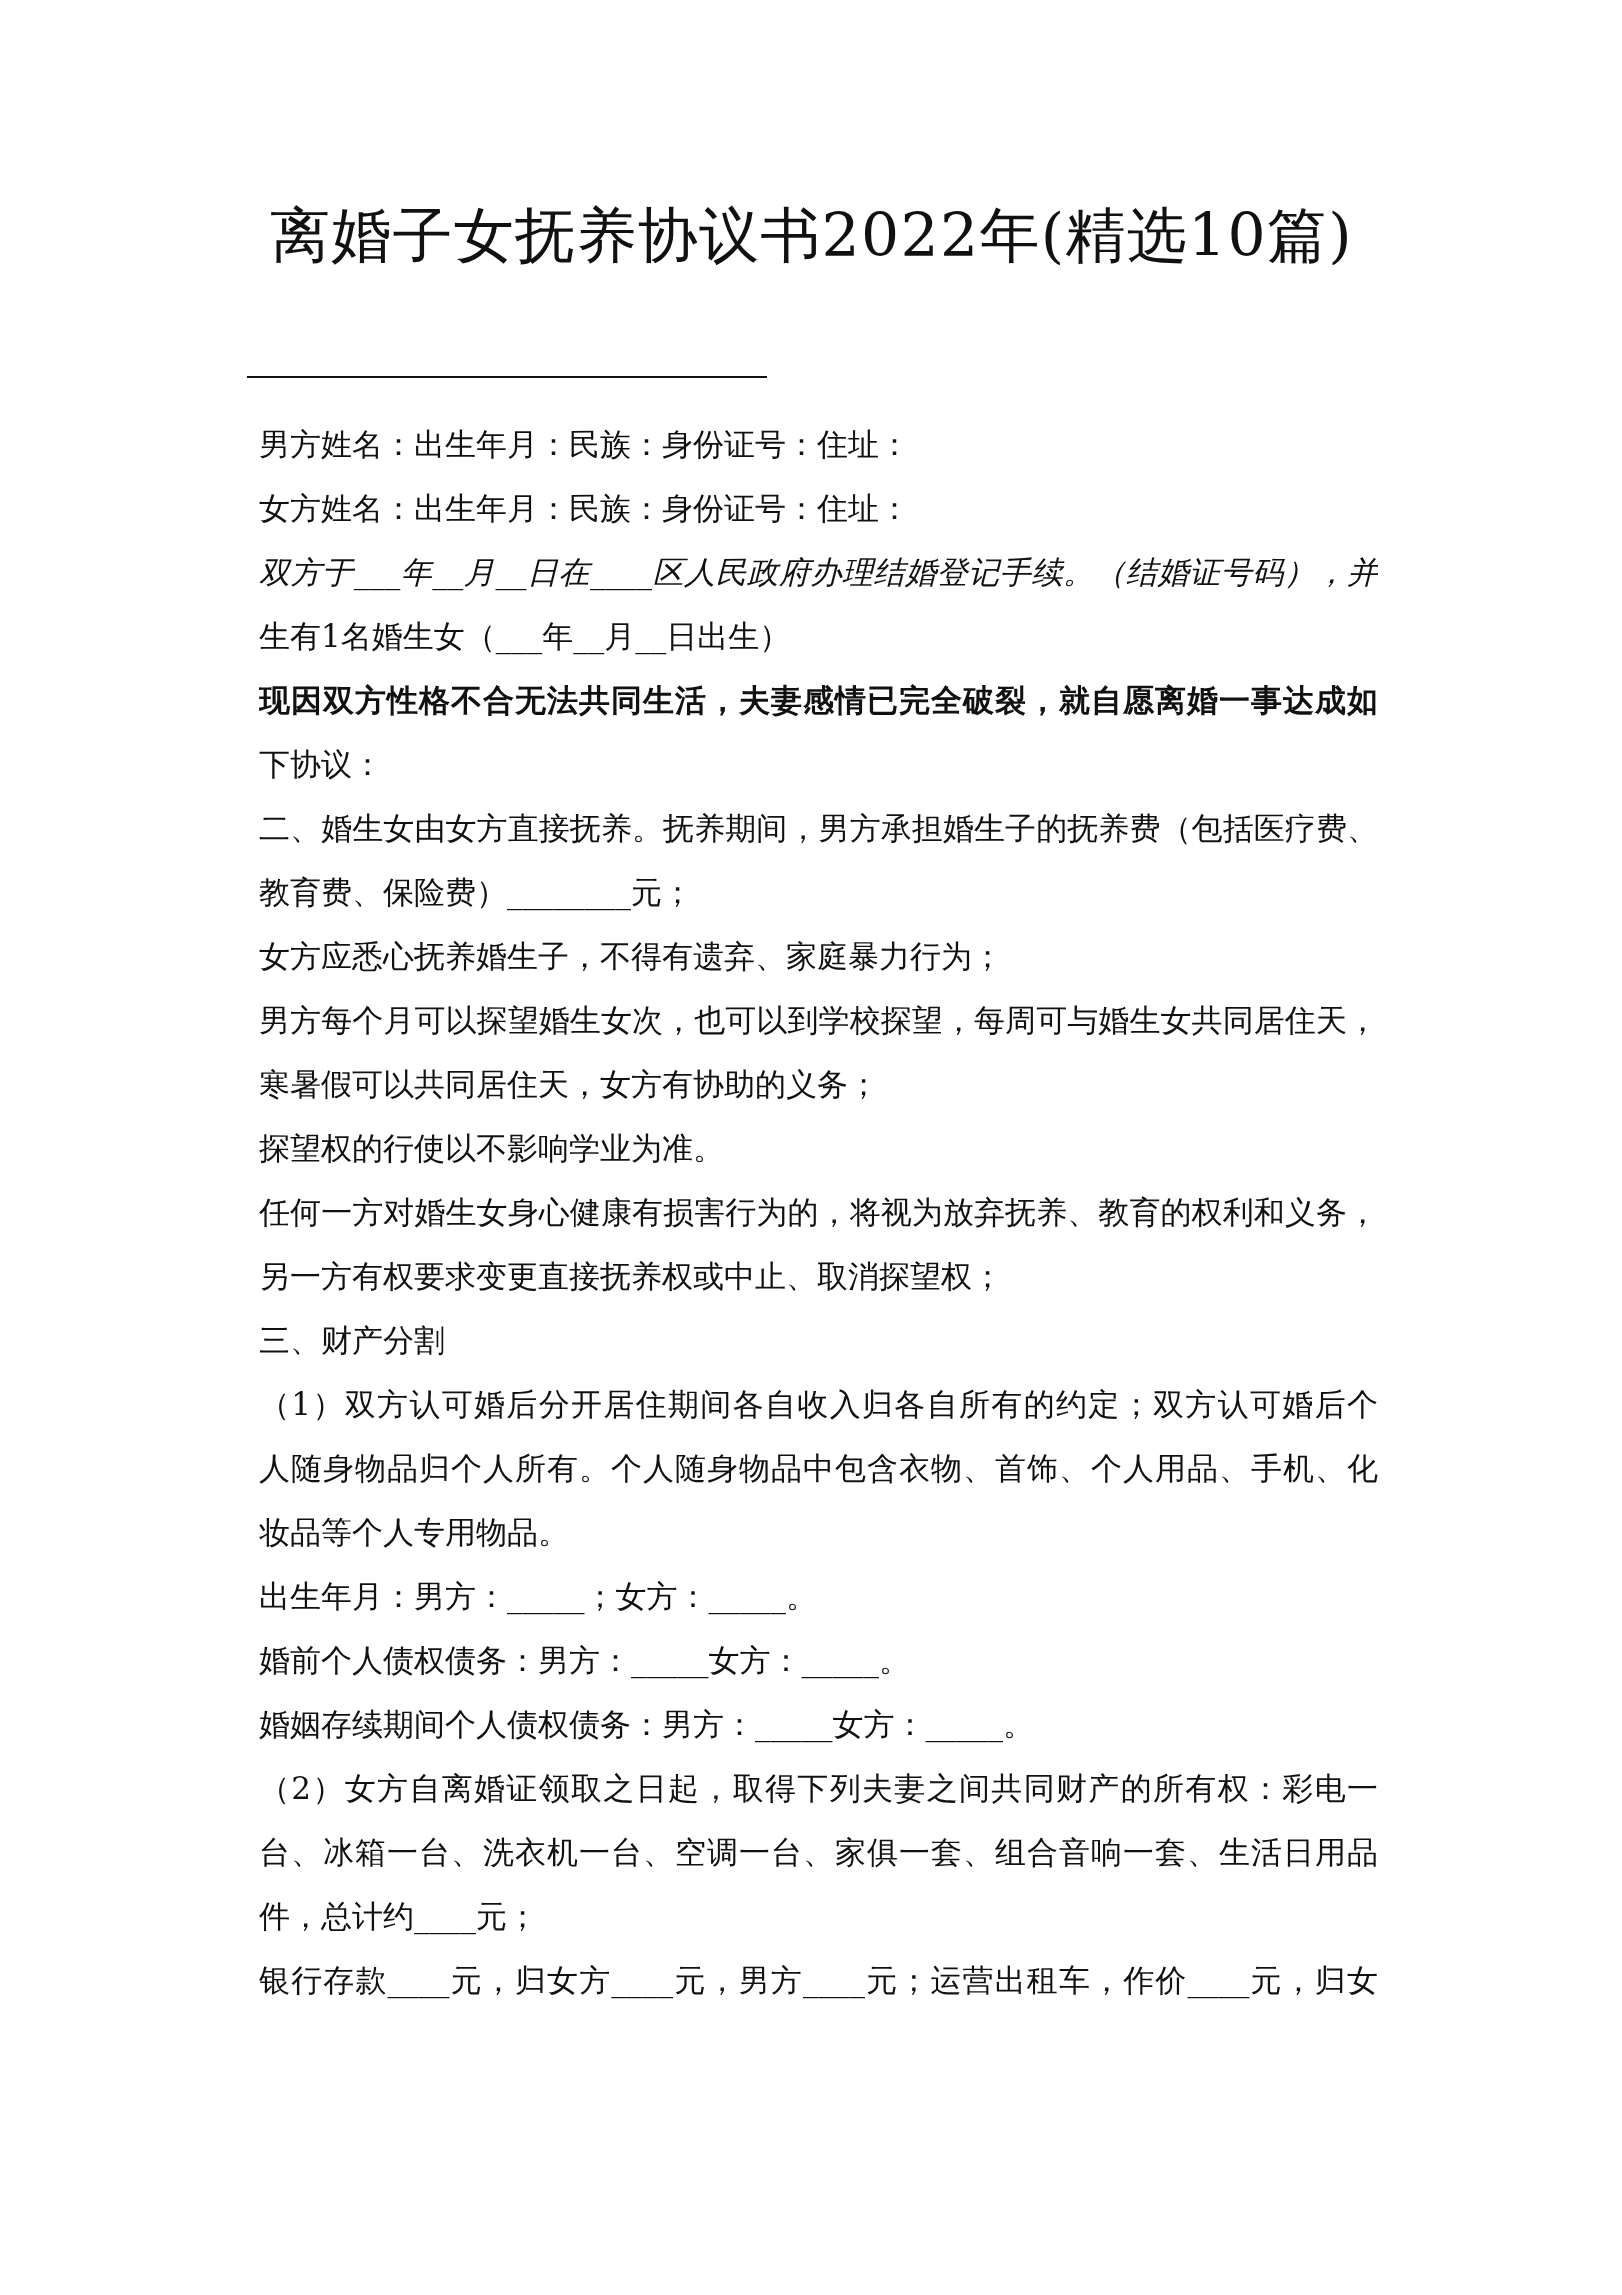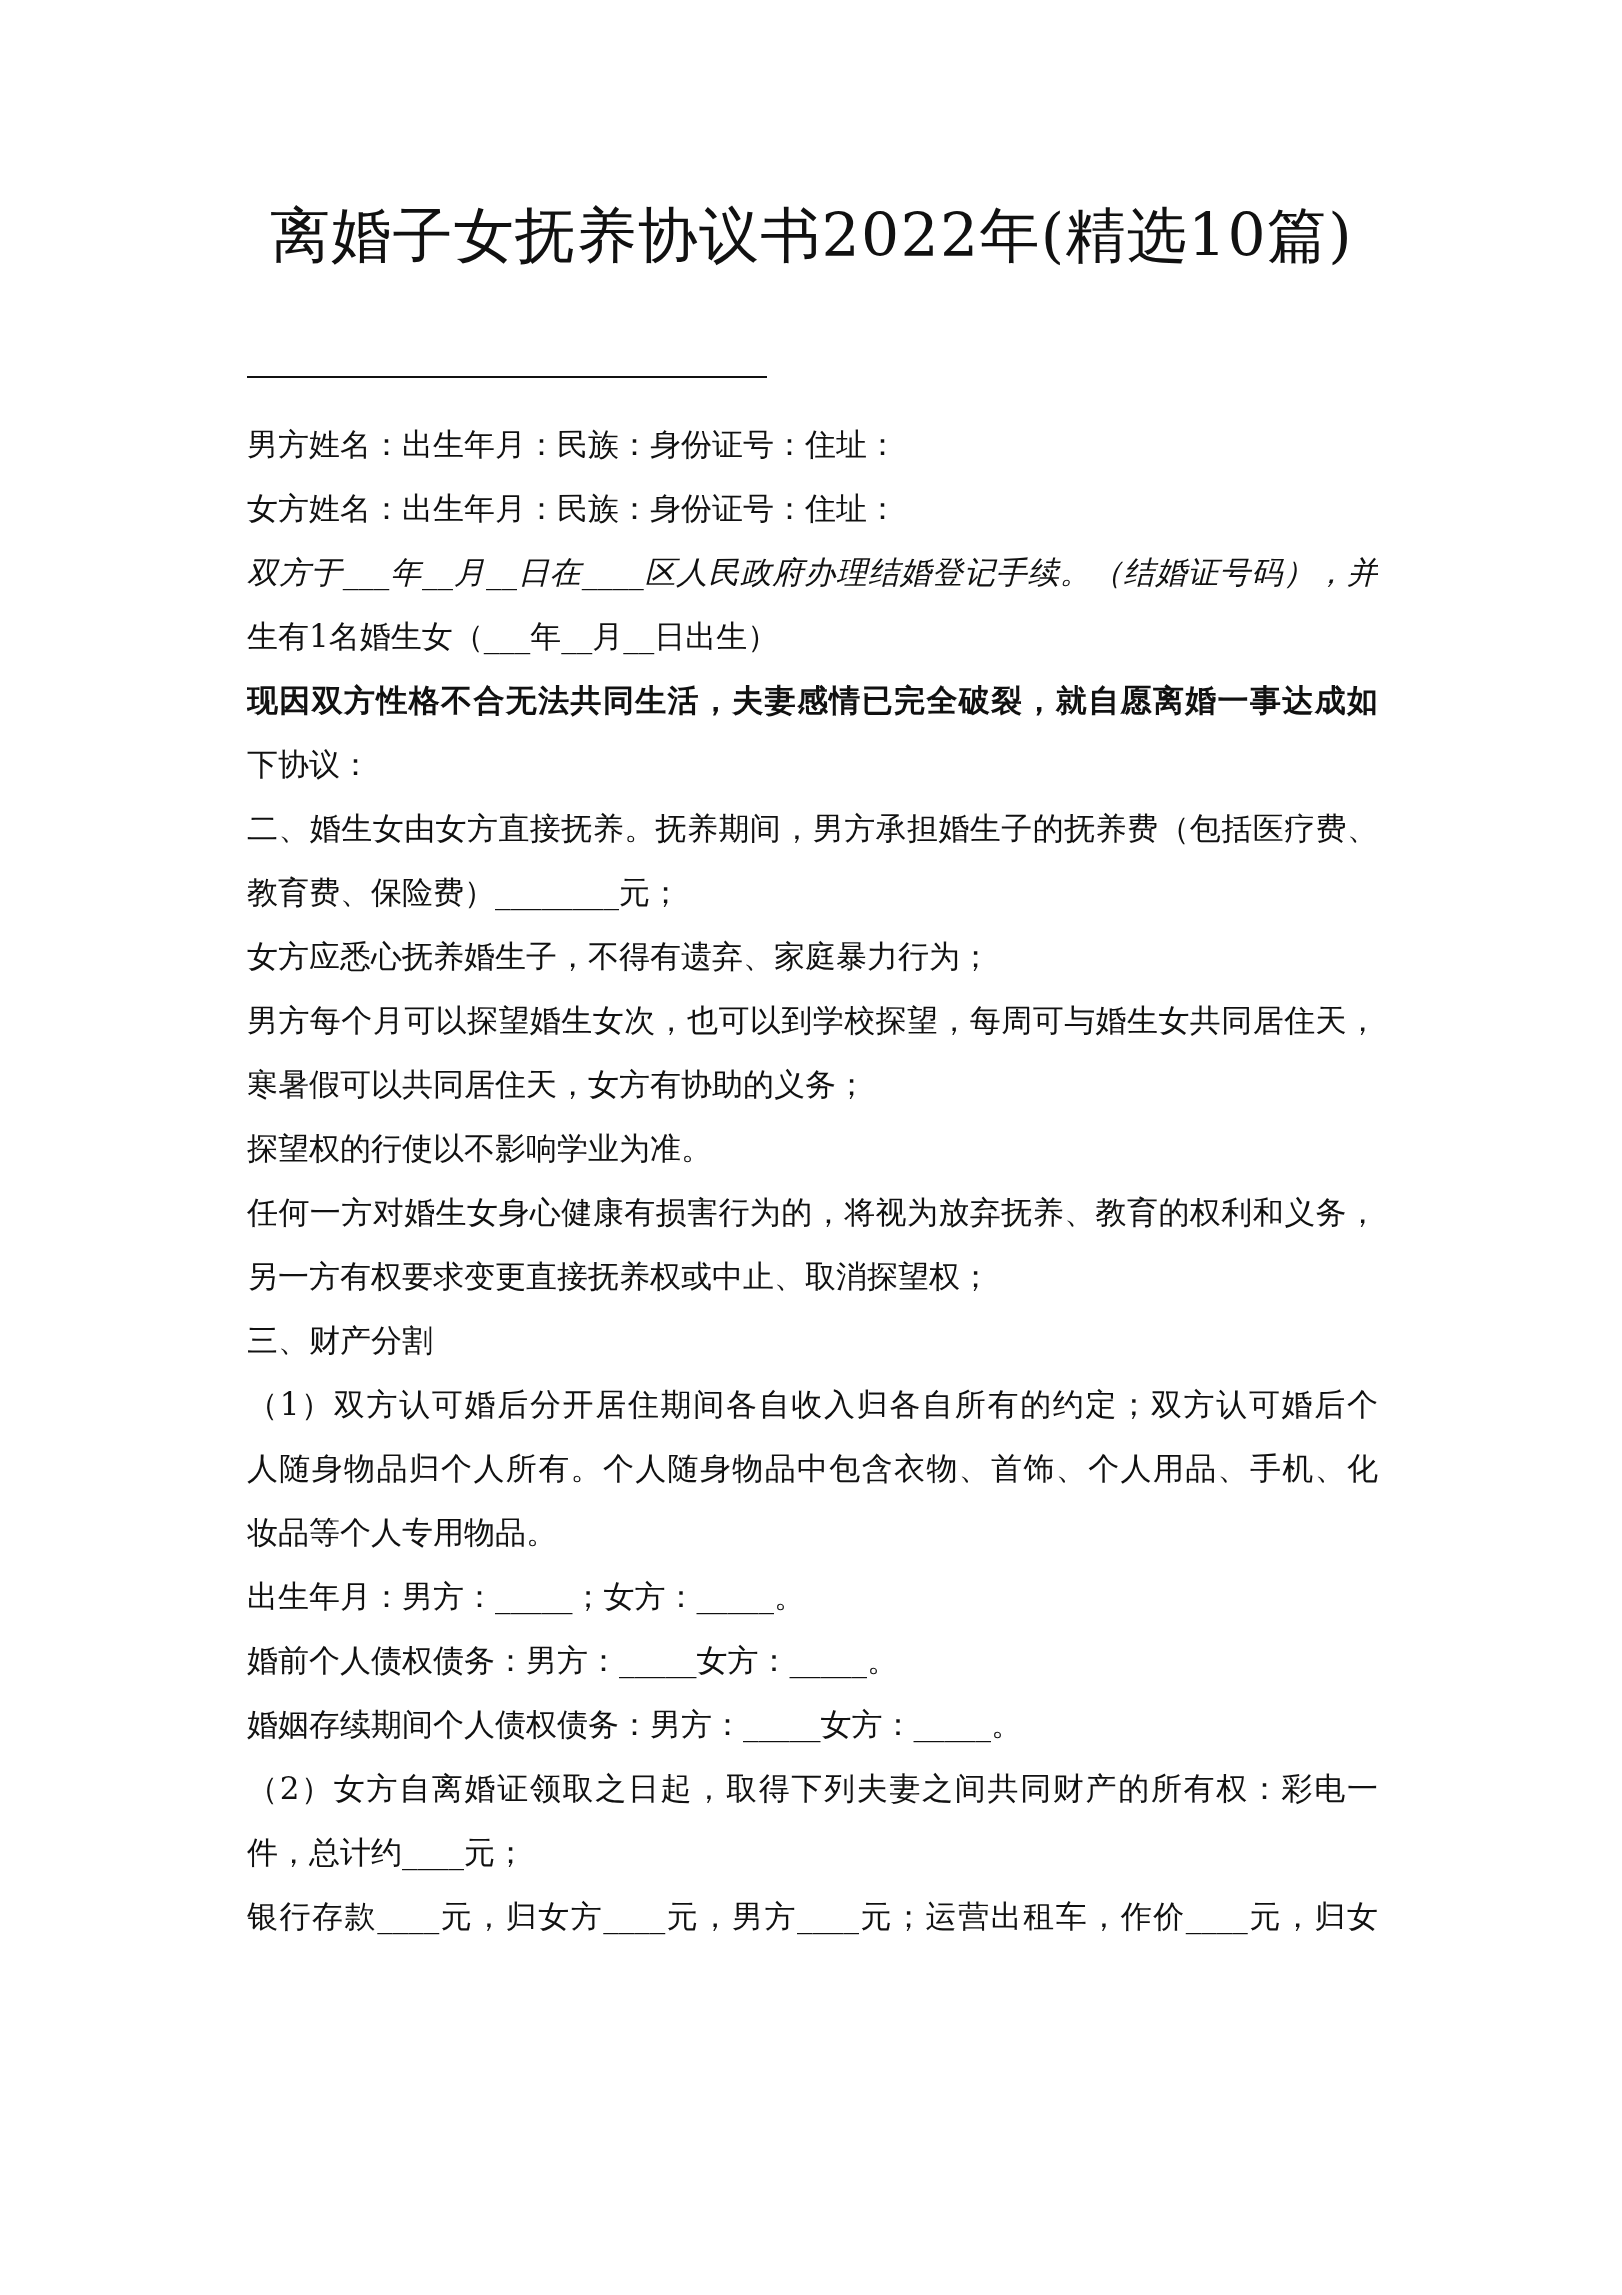--- a/index.html
+++ b/index.html
@@ -51,20 +51,21 @@
       line-height: 64px;
       font-family: "DejaVu Serif", "Liberation Serif", serif;
     }
     .line {
       display: block;
       white-space: nowrap;
       height: 64px;
       overflow: visible;
       text-align: justify;
       text-align-last: left;
+      margin-left: 12px;
     }
     .line.justify {
       text-align-last: justify;
     }
   </style>
 </head>
 <body>
 
 <div class="page">
   <div class="title">离婚子女抚养协议书2022年(精选10篇)</div>
@@ -86,17 +87,18 @@
     <span class="line justify" style="white-space: normal; overflow: hidden;">任何一方对婚生女身心健康有损害行为的，将视为放弃抚养、教育的权利和义务，</span>
     <span class="line">另一方有权要求变更直接抚养权或中止、取消探望权；</span>
     <span class="line">三、财产分割</span>
     <span class="line justify" style="white-space: normal; overflow: hidden;">（1）双方认可婚后分开居住期间各自收入归各自所有的约定；双方认可婚后个</span>
     <span class="line justify" style="white-space: normal; overflow: hidden;">人随身物品归个人所有。个人随身物品中包含衣物、首饰、个人用品、手机、化</span>
     <span class="line">妆品等个人专用物品。</span>
     <span class="line">出生年月：男方：_____；女方：_____。</span>
     <span class="line">婚前个人债权债务：男方：_____女方：_____。</span>
     <span class="line">婚姻存续期间个人债权债务：男方：_____女方：_____。</span>
     <span class="line justify" style="white-space: normal; overflow: hidden;">（2）女方自离婚证领取之日起，取得下列夫妻之间共同财产的所有权：彩电一</span>
+    <span class="line justify" style="white-space: normal; overflow: hidden;">台、冰箱一台、洗衣机一台、空调一台、家俱一套、组合音响一套、生活日用品</span>
     <span class="line">件，总计约____元；</span>
     <span class="line justify" style="white-space: normal; overflow: hidden;">银行存款____元，归女方____元，男方____元；运营出租车，作价____元，归女</span>
   </div>
 </div>
 
 
 </body></html>

